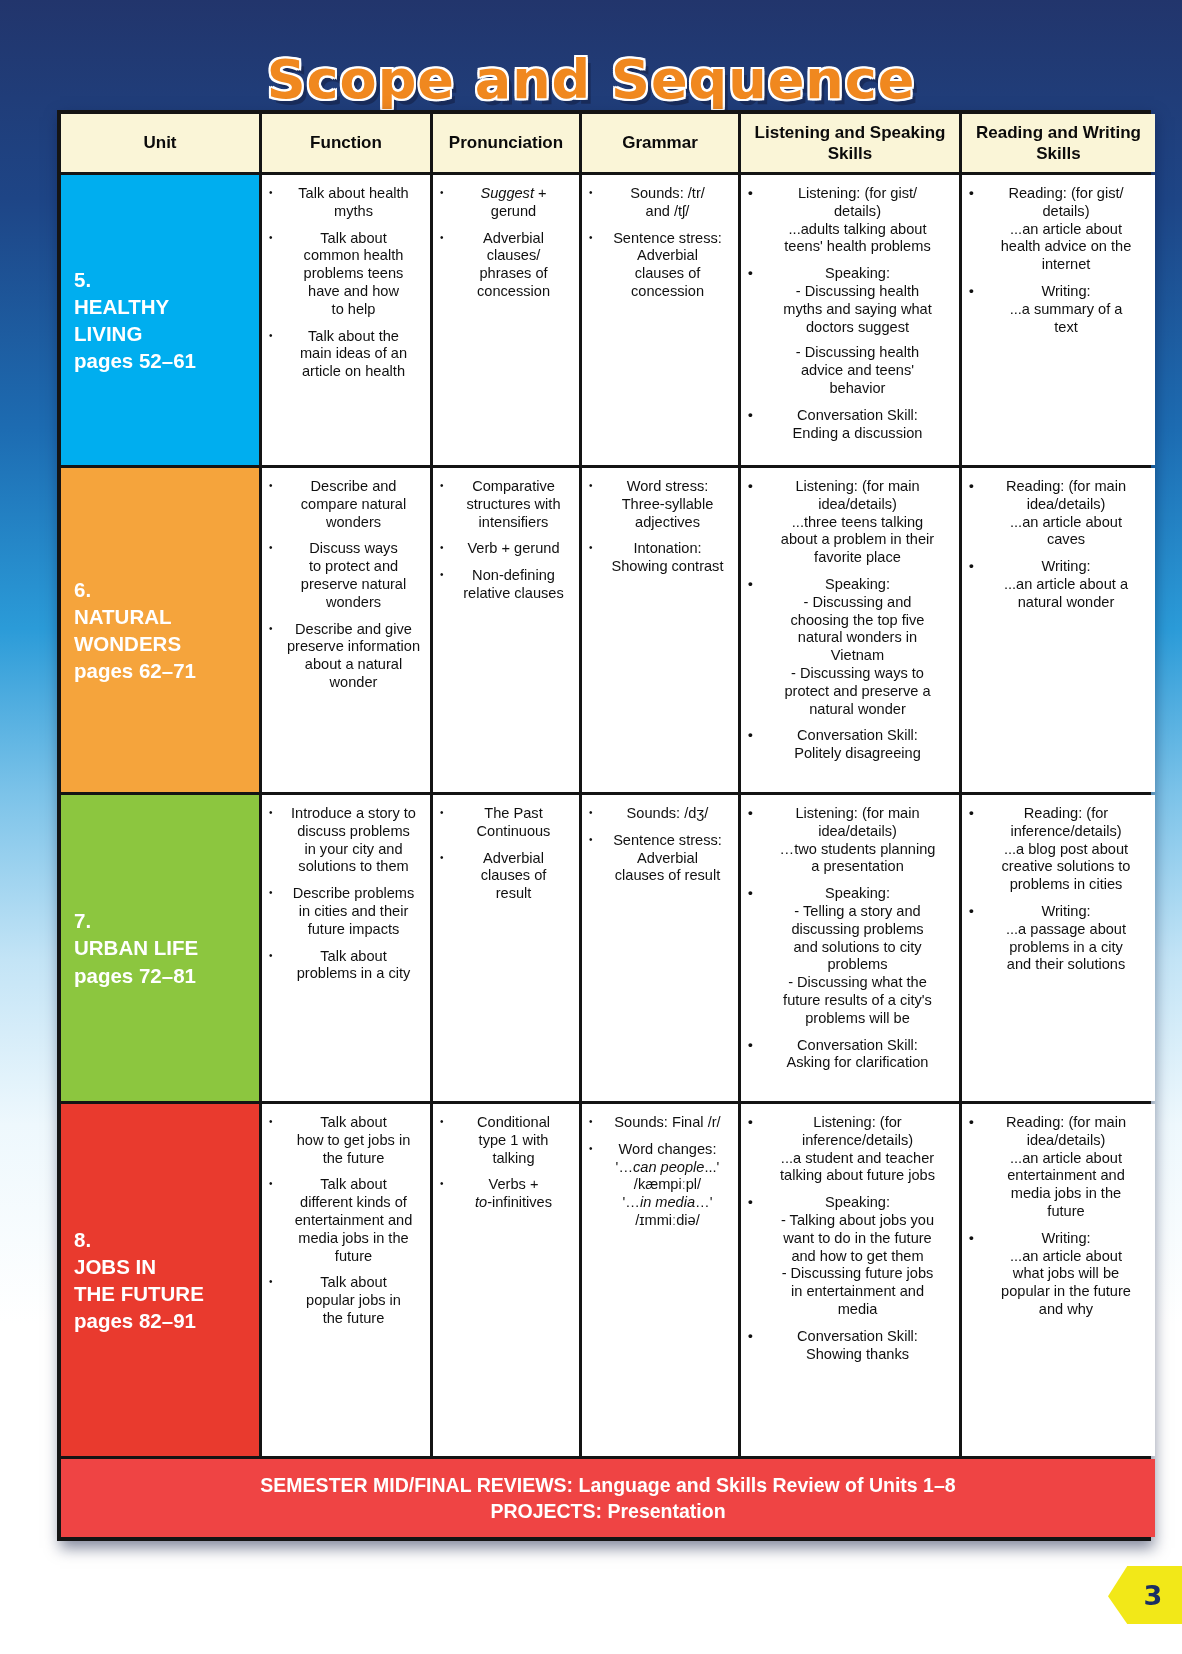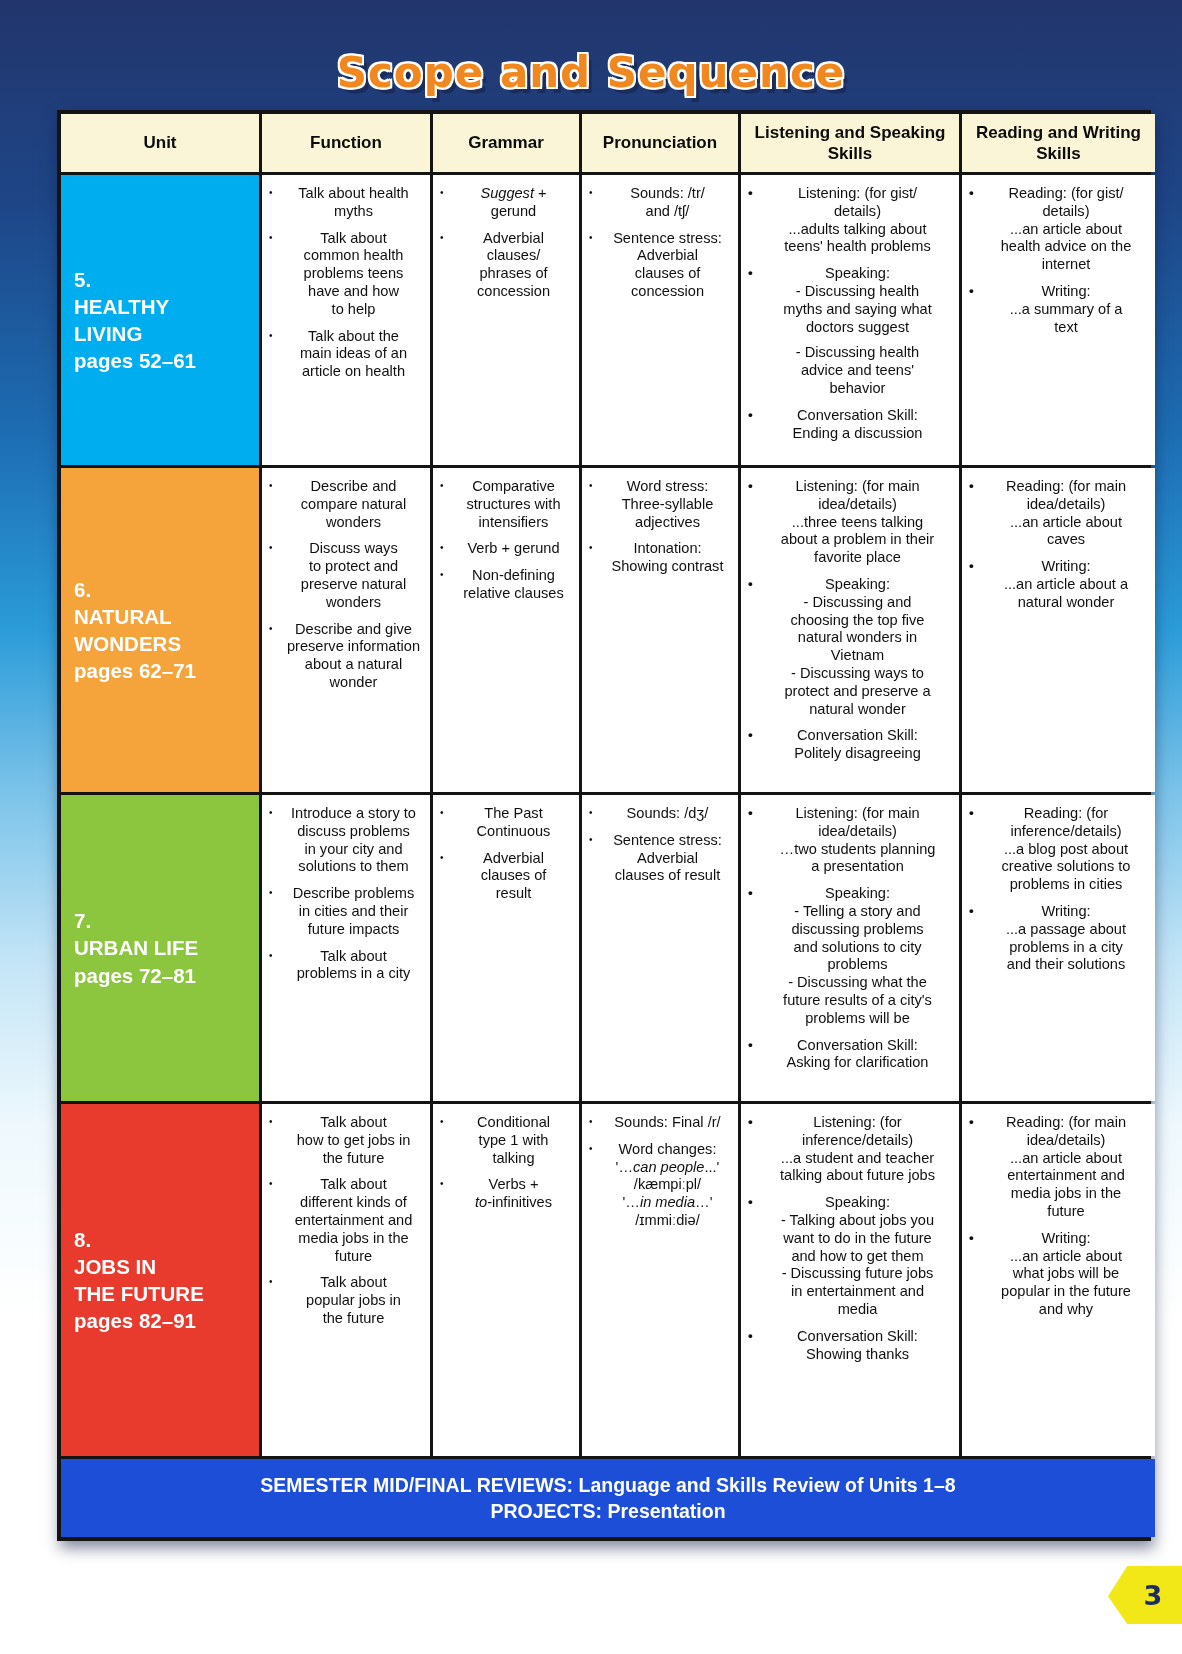--- a/index.html
+++ b/index.html
@@ -11,21 +11,21 @@
     overflow:hidden;
     font-family:"Liberation Sans", sans-serif;
     background:linear-gradient(180deg,
       #22356c 0%, #1e4586 12%, #1d6cb2 26%, #2b9bd8 38%,
       #7cc3e9 48%, #c3e4f6 58%, #eef8fd 68%, #ffffff 80%, #ffffff 100%);
   }
   .title {
     position:absolute; top:48px; left:0; right:0;
     text-align:center;
     font-family:"DejaVu Sans", sans-serif;
-    font-size:42px; font-weight:bold; letter-spacing:1px;
+    font-size:54px; font-weight:bold; letter-spacing:1px;
     color:#f0881f;
     text-shadow:
       -2px -2px 0 #fff, 2px -2px 0 #fff, -2px 2px 0 #fff, 2px 2px 0 #fff,
       0 -2px 0 #fff, 0 2px 0 #fff, -2px 0 0 #fff, 2px 0 0 #fff,
       5px 6px 0 rgba(24,42,88,0.9);
   }
   .stable {
     position:absolute; left:57px; top:110px;
     width:1094px;
     display:grid;
@@ -84,22 +84,22 @@
 <body>
 
 <div class="page">
 
   <div class="title">Scope and Sequence</div>
 
   <div class="stable">
 
     <div class="cell hcell">Unit</div>
     <div class="cell hcell">Function</div>
+    <div class="cell hcell">Pronunciation</div>
     <div class="cell hcell">Grammar</div>
-    <div class="cell hcell">Pronunciation</div>
     <div class="cell hcell">Listening and Speaking Skills</div>
     <div class="cell hcell">Reading and Writing Skills</div>
 
     <div class="cell ucell" style="background: rgb(0, 174, 239);">
       <div>5.</div>
       <div>
           <div>HEALTHY</div>
           <div>LIVING</div>
         </div>
       <div>pages 52–61</div>
@@ -584,21 +584,21 @@
           <div class="itxt">
             <div class="ln"><span class="b">Writing:</span></div>
             <div class="ln"><span>...an article about</span></div>
             <div class="ln"><span>what jobs will be</span></div>
             <div class="ln"><span>popular in the future</span></div>
             <div class="ln"><span>and why</span></div>
           </div>
         </div>
       </div>
 
-    <div class="banner" style="background: #1d4ed8;">
+    <div class="banner" style="background: #ef4444;">
       <div>SEMESTER MID/FINAL REVIEWS: Language and Skills Review of Units 1–8</div>
       <div>PROJECTS: Presentation</div>
     </div>
 
   </div>
 
   <div class="page-tab" style="background: rgb(242, 232, 24);">
     <span>3</span>
   </div>
 

